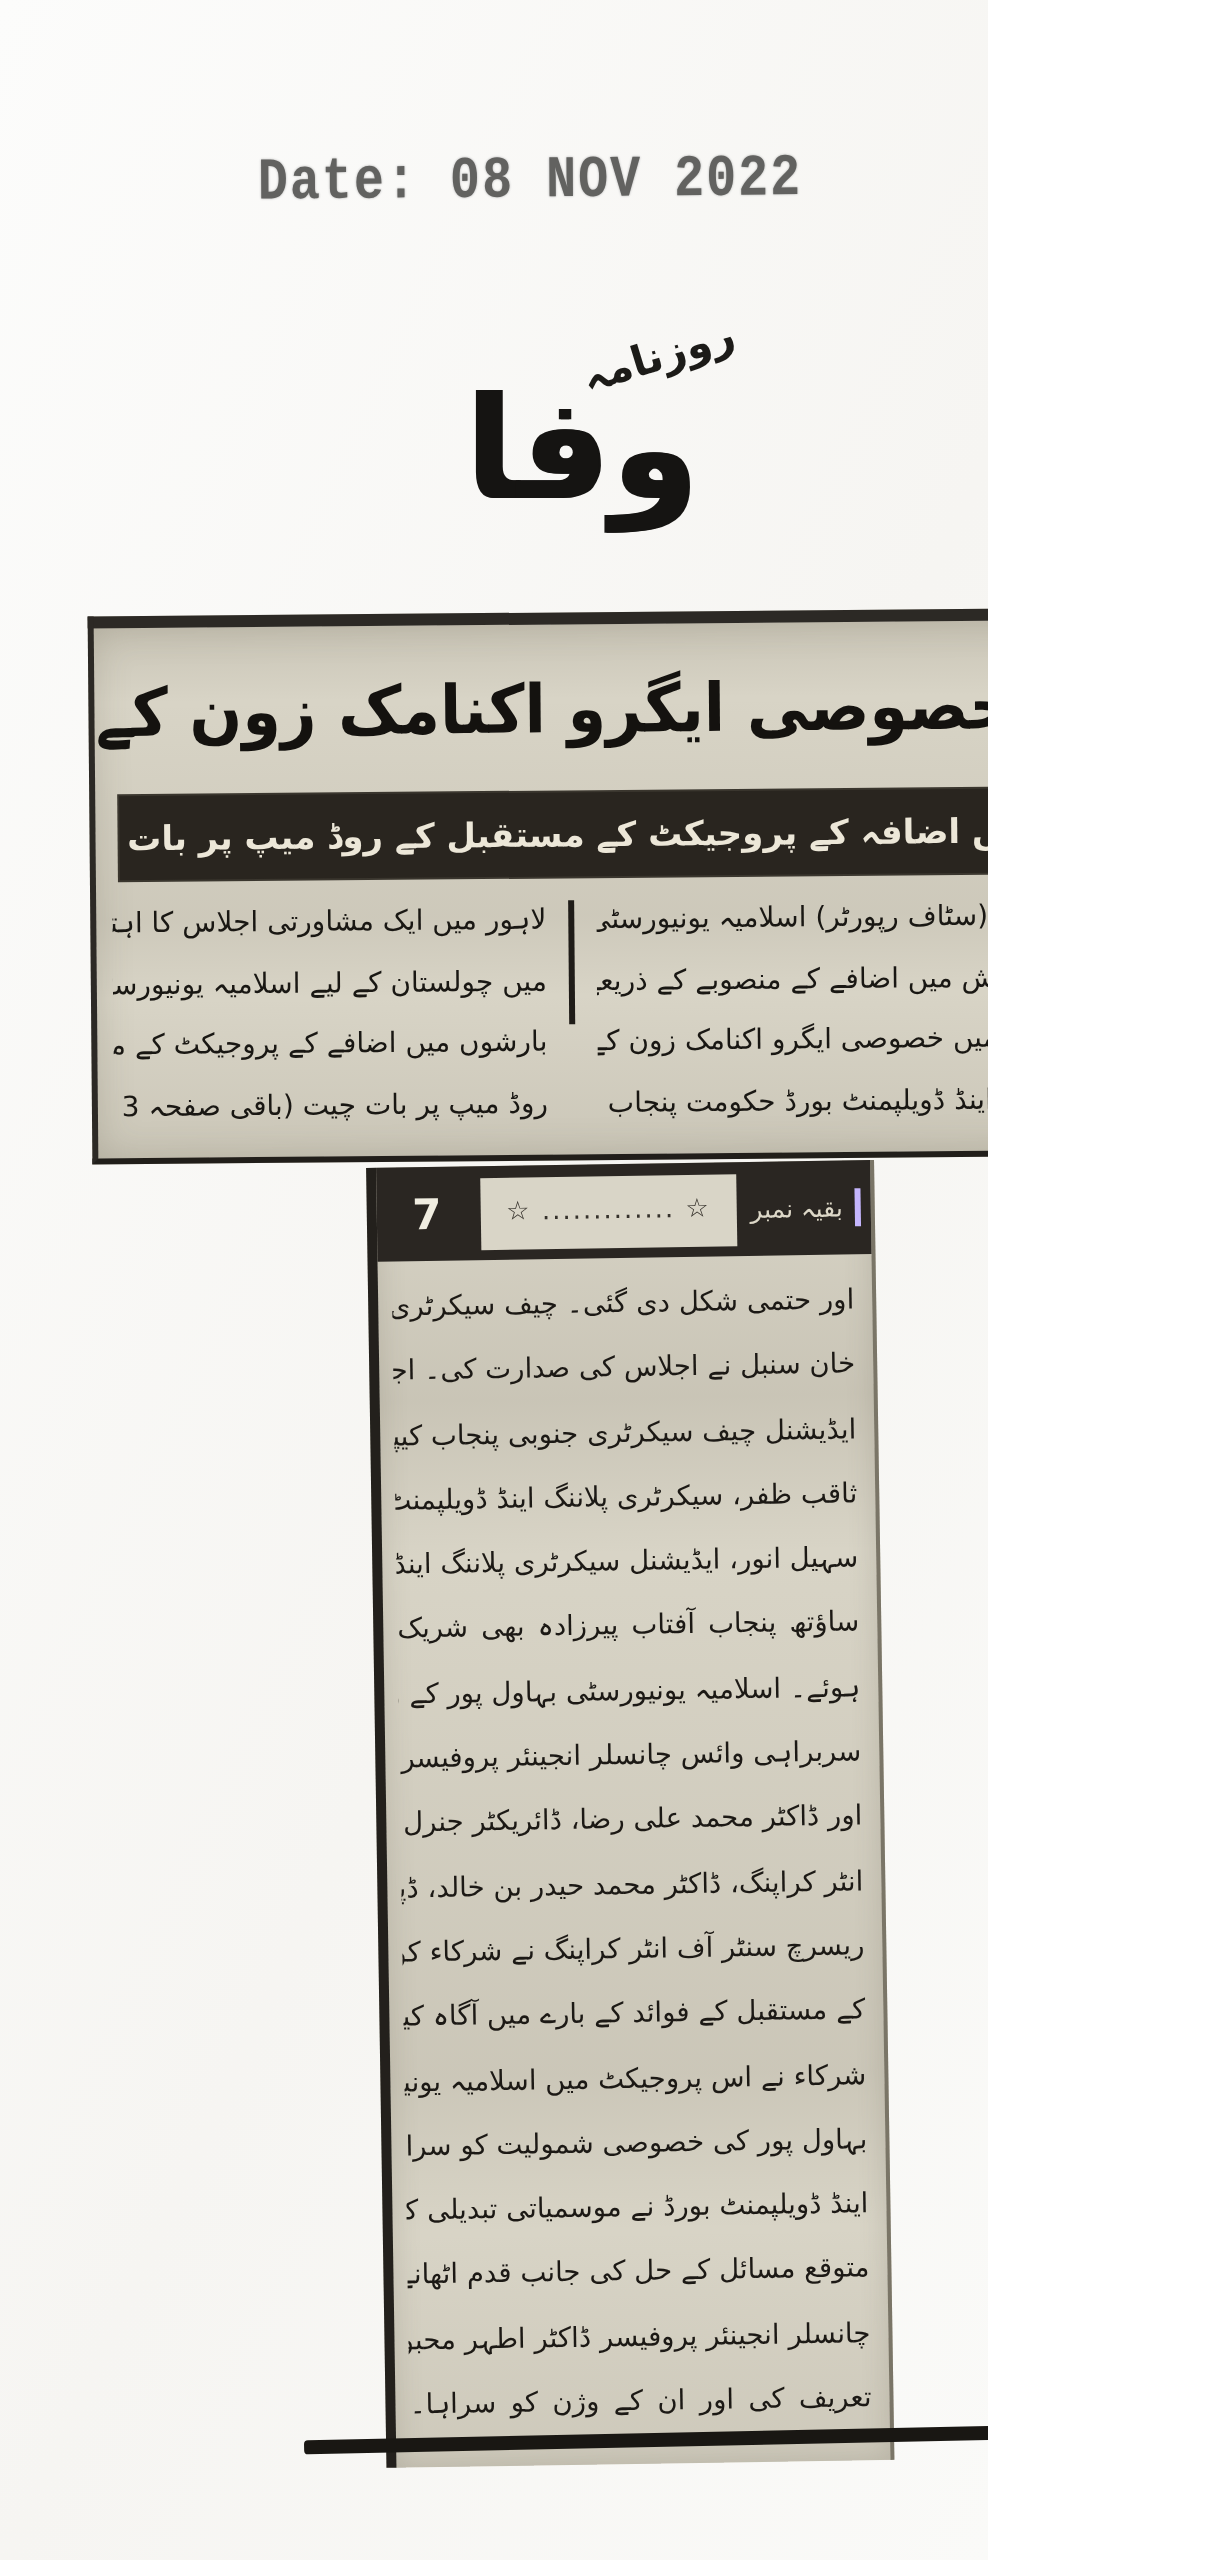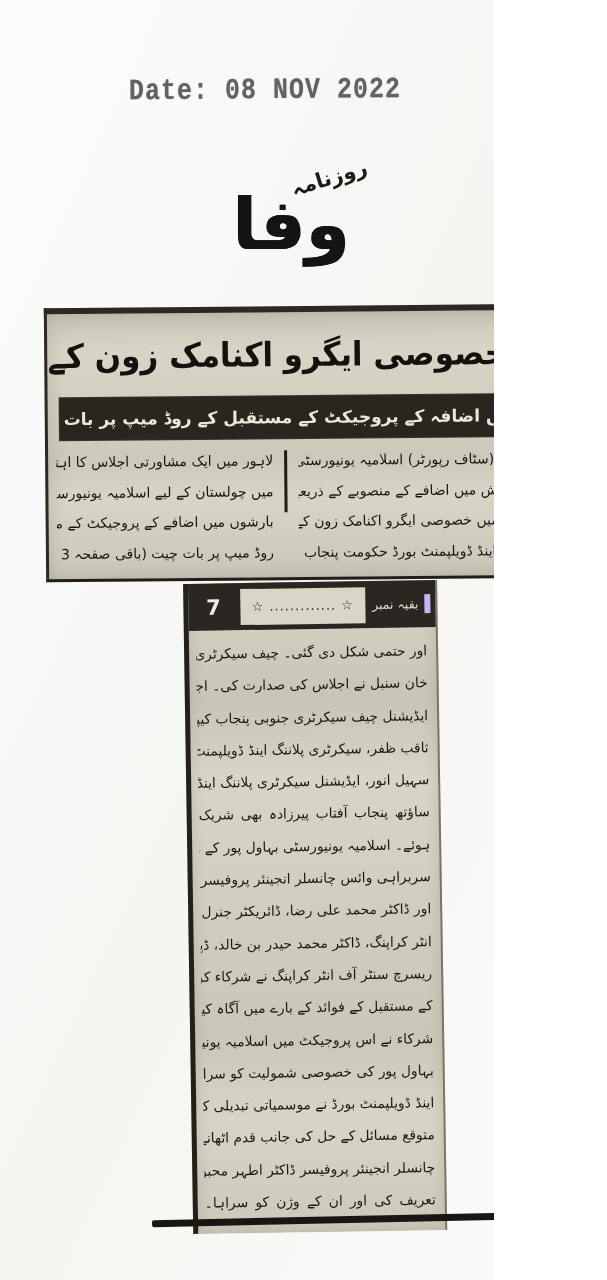--- a/index.html
+++ b/index.html
@@ -71,21 +71,21 @@
     border-left:5px solid #23201c;border-right:2px solid #7a7567;
     transform:rotate(-0.9deg);transform-origin:top right;
     box-shadow:inset 0 0 14px rgba(90,85,70,.2);
   }
   .strip-header{
     height:47px;background:#2a2622;display:flex;flex-direction:row-reverse;
     align-items:center;padding:0 5px;gap:7px;
   }
   .sh-label{
     color:#ddd8c8;font-size:12.5px;direction:rtl;line-height:1.1;
-    border-right:6px solid #c4b5fd;padding:3px 6px 3px 0;white-space:nowrap;
+    border-right:3px solid #c4b5fd;padding:3px 6px 3px 0;white-space:nowrap;
   }
   .sh-box{
     flex:1;height:36px;background:#d9d5c7;display:flex;align-items:center;
     justify-content:center;color:#35312b;font-size:13px;letter-spacing:1px;
     white-space:nowrap;overflow:hidden;
   }
   .sh-seven{color:#f0ede1;font-size:21px;font-weight:bold;width:40px;text-align:center;}
   .strip-lines{padding:7px 9px 0 7px;direction:rtl;}
   .sline{
     font-size:13.8px;line-height:32.3px;white-space:nowrap;overflow:hidden;

